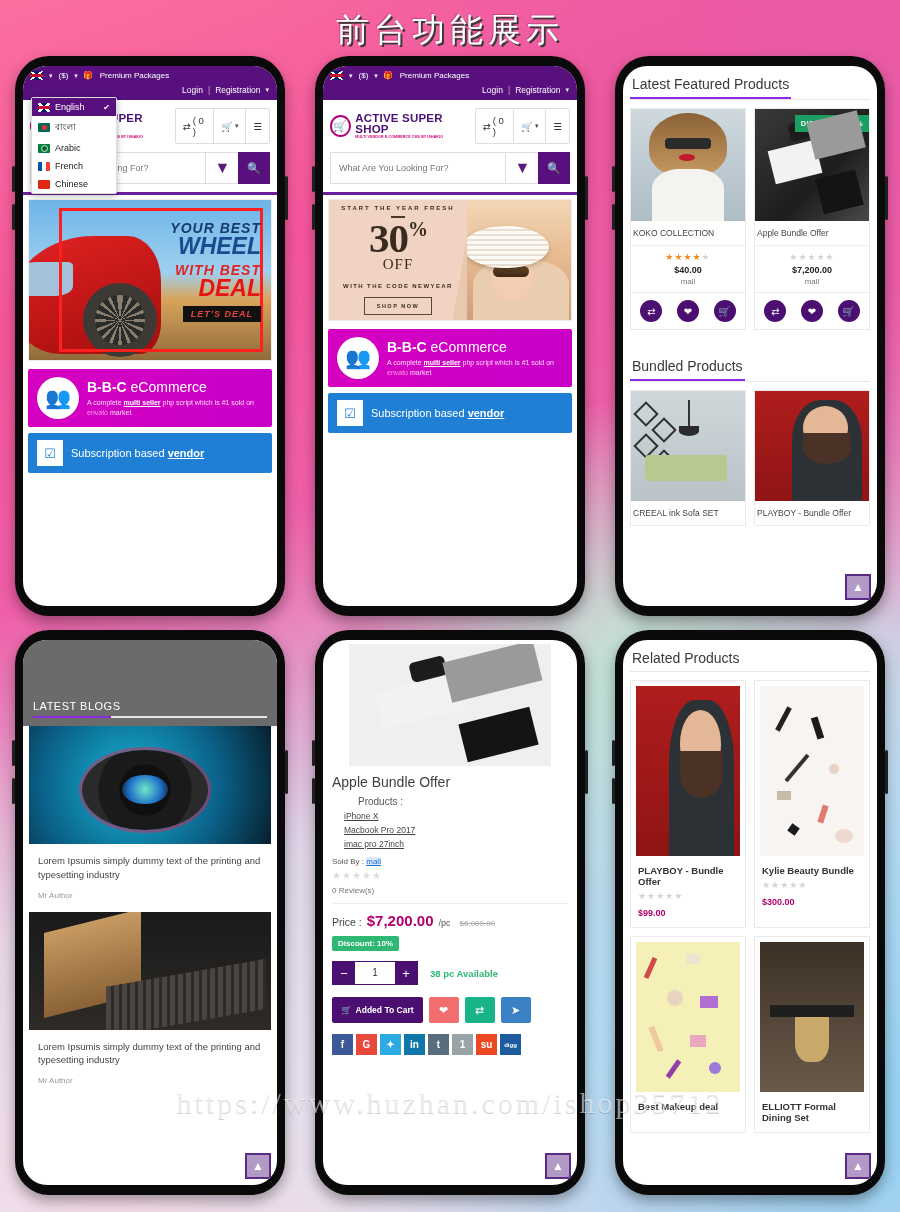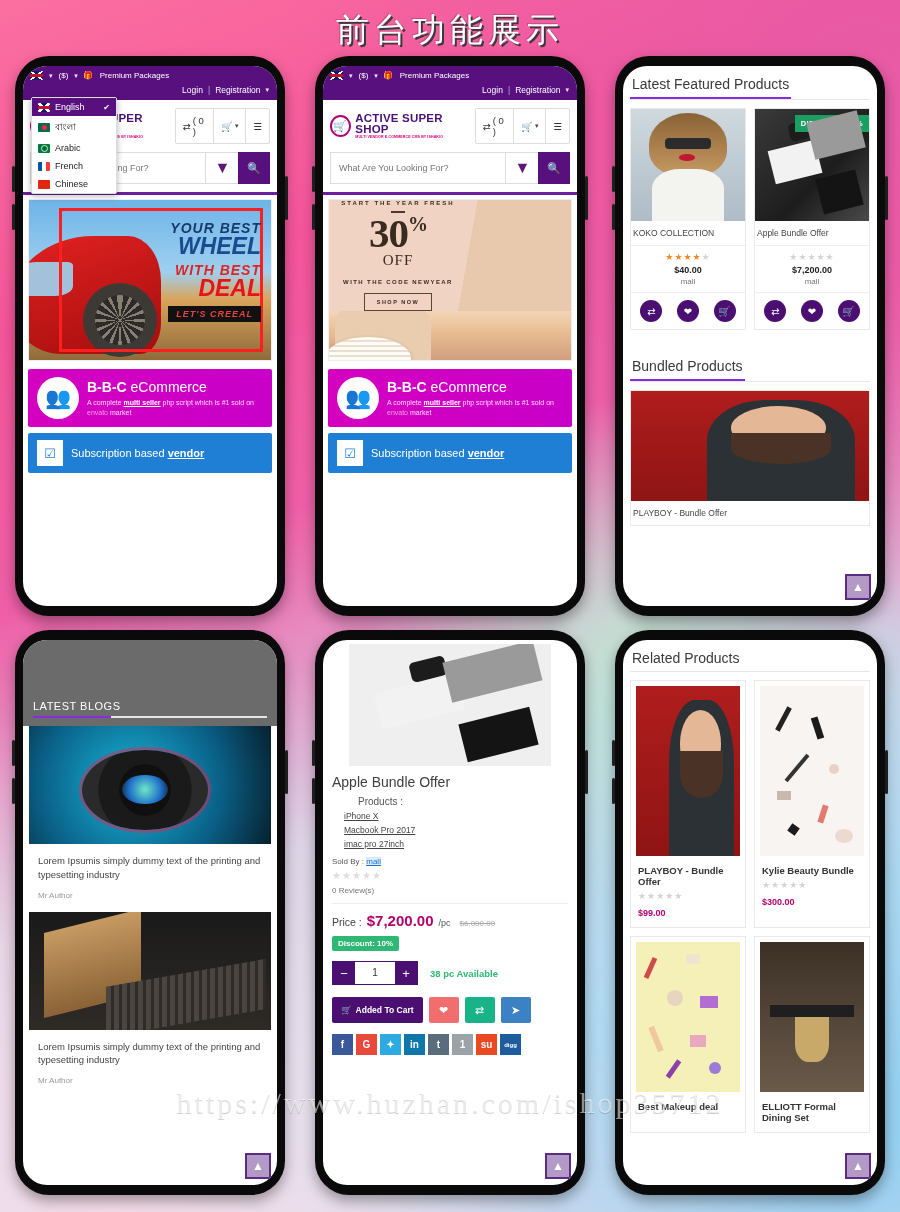--- a/index.html
+++ b/index.html
@@ -135,21 +135,21 @@
      background:repeating-conic-gradient(#8a7f6e 0 8deg,#2b2b2b 8deg 22deg);}
   .redframe { position:absolute; left:30px; top:8px; right:8px; bottom:8px; border:3px solid #ff1f1f; }
   .bn-txt { position:absolute; right:10px; top:20px; text-align:right; }
   .bn1 { font-size:14px; font-weight:bold; color:#173a6d; letter-spacing:1px; font-style:italic;}
   .bn2 { font-size:23px; font-weight:bold; color:#1a4a8f; letter-spacing:0; line-height:.95; font-style:italic;}
   .bn3 { font-size:14px; font-weight:bold; color:#e32222; letter-spacing:1px; margin-top:4px; font-style:italic;}
   .bn4 { font-size:23px; font-weight:bold; color:#e81313; line-height:.95; font-style:italic;}
   .bn5 { display:inline-block; margin-top:6px; background:#111; color:#e8443f; font-size:9px;
          font-weight:bold; padding:3px 8px; letter-spacing:1px; font-style:italic;}
 
-  .off-banner { height:160px; background:linear-gradient(100deg,#f0d3c2 0 55%,#e9c9ae 55% 100%); position:relative; display:flex;flex-direction:column;}
+  .off-banner { height:120px; background:linear-gradient(100deg,#f0d3c2 0 55%,#e9c9ae 55% 100%); position:relative; display:flex;}
   .off-left { width:57%; display:flex; flex-direction:column; align-items:center; justify-content:center; color:#3a2b20;}
   .ob-small { font-size:6px; letter-spacing:2px; font-weight:bold; }
   .ob-dash { width:14px; height:2px; background:#4a392c; margin:5px 0 2px;}
   .ob-big { font-size:41px; font-family:"Liberation Serif", serif; font-weight:bold; line-height:.9; letter-spacing:-1px;}
   .ob-pct { font-size:20px; vertical-align:top; }
   .ob-off { font-size:15px; font-family:"Liberation Serif", serif; letter-spacing:1px; }
   .ob-code { font-size:6px; letter-spacing:1.4px; margin-top:10px; font-weight:bold;}
   .ob-btn { margin-top:8px; border:1px solid #5a4636; font-size:5.5px; letter-spacing:1.5px; padding:5px 12px; font-weight:bold;}
   .off-right { flex:1; background:linear-gradient(#f3d6b6,#e7b98f 50%,#cf9f7e); position:relative; overflow:hidden;}
   .hat { position:absolute; top:26px; left:-4px; width:86px; height:42px; border-radius:50%;
@@ -393,21 +393,21 @@
             <div class="car-body">
               <div class="car-glass"></div>
             </div>
             <div class="wheel"></div>
             <div class="redframe"></div>
             <div class="bn-txt">
               <div class="bn1">YOUR BEST</div>
               <div class="bn2">WHEEL</div>
               <div class="bn3">WITH BEST</div>
               <div class="bn4">DEAL</div>
-              <div class="bn5">LET'S CREEAL</div>
+              <div class="bn5">LET'S DEAL</div>
             </div>
           </div>
         </div>
 
         <div class="bbc">
           <div class="bbc-logo">👥</div>
           <div>
             <div class="bbc-t1">
               <span>B-B-C</span>
               <em>eCommerce</em>
@@ -580,20 +580,32 @@
               </div>
             </div>
 
           </div>
         </div>
 
         <div class="panel" style="margin-top:18px;">
           <div class="panel-title">Bundled Products</div>
           <div class="panel-rule"></div>
           <div class="pcards">
+            <div class="pcard b-card">
+              <div class="pimg im-sofa">
+                <span class="diam" style="left:6px;top:14px;"></span>
+                <span class="diam" style="left:24px;top:30px;"></span>
+                <span class="diam" style="left:6px;top:46px;"></span>
+                <span class="diam" style="left:24px;top:62px;"></span>
+                <div class="lamp"></div>
+                  <div class="lampsh"></div>
+                  <div class="couch"></div>
+              </div>
+              <div class="pname">CREEAL ink Sofa SET</div>
+            </div>
             <div class="pcard b-card">
               <div class="pimg im-play">
                 <div class="pf"></div>
                   <div class="ph"></div>
                   <div class="pb"></div>
               </div>
               <div class="pname">PLAYBOY - Bundle Offer</div>
             </div>
           </div>
         </div>

